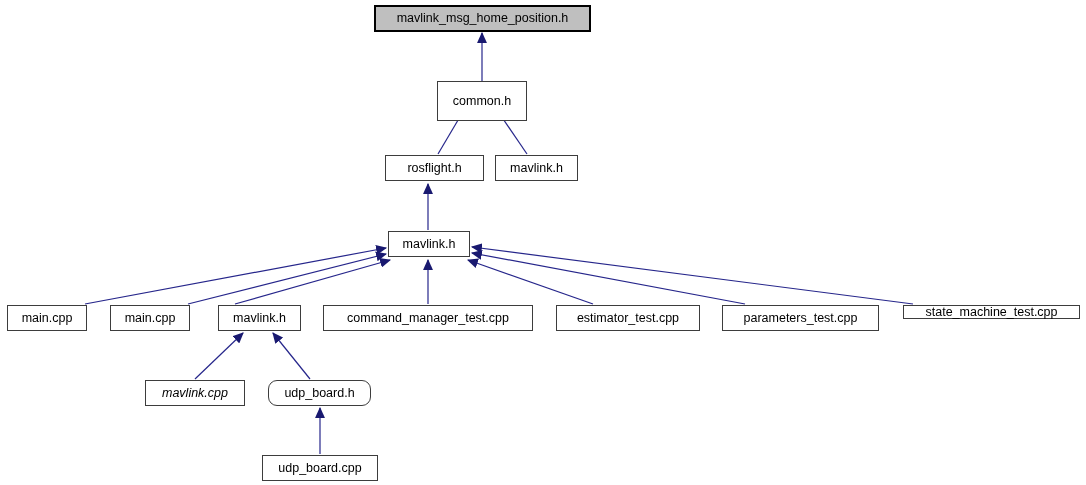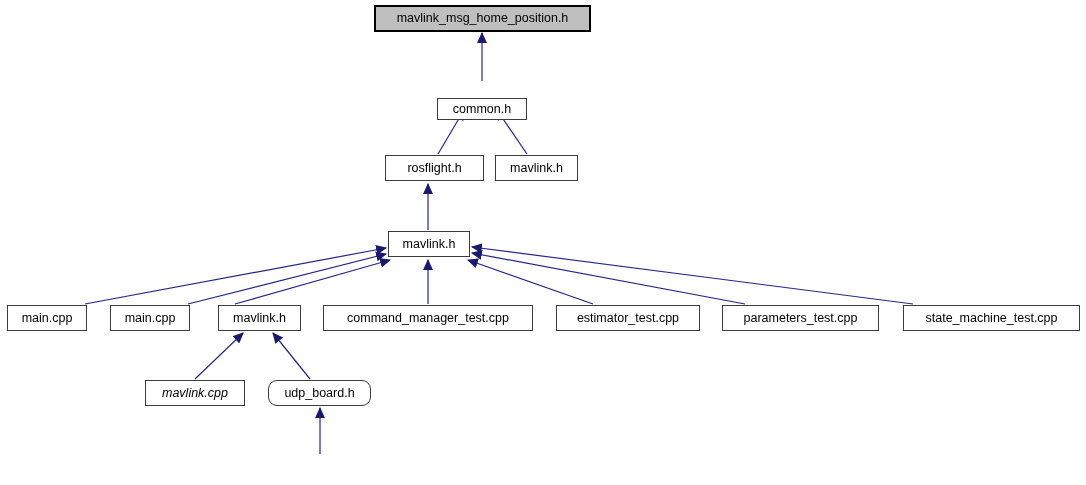--- a/index.html
+++ b/index.html
@@ -64,40 +64,41 @@
     <line class="edge" x1="593" y1="304" x2="468" y2="260" marker-end="url(#arrow)"></line>
     <line class="edge" x1="745" y1="304" x2="472" y2="253" marker-end="url(#arrow)"></line>
     <line class="edge" x1="913" y1="304" x2="472" y2="247" marker-end="url(#arrow)"></line>
     <line class="edge" x1="195" y1="379" x2="243" y2="333" marker-end="url(#arrow)"></line>
     <line class="edge" x1="310" y1="379" x2="273" y2="333" marker-end="url(#arrow)"></line>
     <line class="edge" x1="320" y1="454" x2="320" y2="408" marker-end="url(#arrow)"></line>
   </svg>
 
   <div class="node root" style="left:374px; top:5px;  width:217px; height:27px;">mavlink_msg_home_position.h</div>
 
-  <div class="node" style="left:437px; top:98px;  width:90px;  height:22px;">common.h</div>
+  <div class="node" style="left:437px; top:81px;  width:90px;  height:40px;">common.h</div>
 
   <div class="node" style="left:385px; top:155px; width:99px;  height:26px;">rosflight.h</div>
 
   <div class="node" style="left:495px; top:155px; width:83px;  height:26px;">mavlink.h</div>
 
   <div class="node" style="left:388px; top:231px; width:82px;  height:26px;">mavlink.h</div>
 
   <div class="node" style="left:7px;   top:305px; width:80px;  height:26px;">main.cpp</div>
 
   <div class="node" style="left:110px; top:305px; width:80px;  height:26px;">main.cpp</div>
 
   <div class="node" style="left:218px; top:305px; width:83px;  height:26px;">mavlink.h</div>
 
   <div class="node" style="left:323px; top:305px; width:210px; height:26px;text-align:center;">command_manager_test.cpp</div>
 
   <div class="node" style="left:722px; top:305px; width:157px; height:26px;">parameters_test.cpp</div>
 
   <div class="node" style="left:556px; top:305px; width:144px; height:26px;">estimator_test.cpp</div>
 
-  <div class="node" style="left:903px; top:305px; width:177px; height:26px;">state_machine_test.cpp</div>
+  <div class="node" style="left:903px; top:305px; width:177px; height:14px;">state_machine_test.cpp</div>
 
   <div class="node" style="left:145px; top:380px; width:100px; height:26px;font-style:italic;">mavlink.cpp</div>
 
   <div class="node" style="left:268px; top:380px; width:103px; height:26px;border-radius:9px;">udp_board.h</div>
 
+  <div class="node" style="left:262px; top:455px; width:116px; height:26px;">udp_board.cpp</div>
 
 </div>
 
 </body></html>

